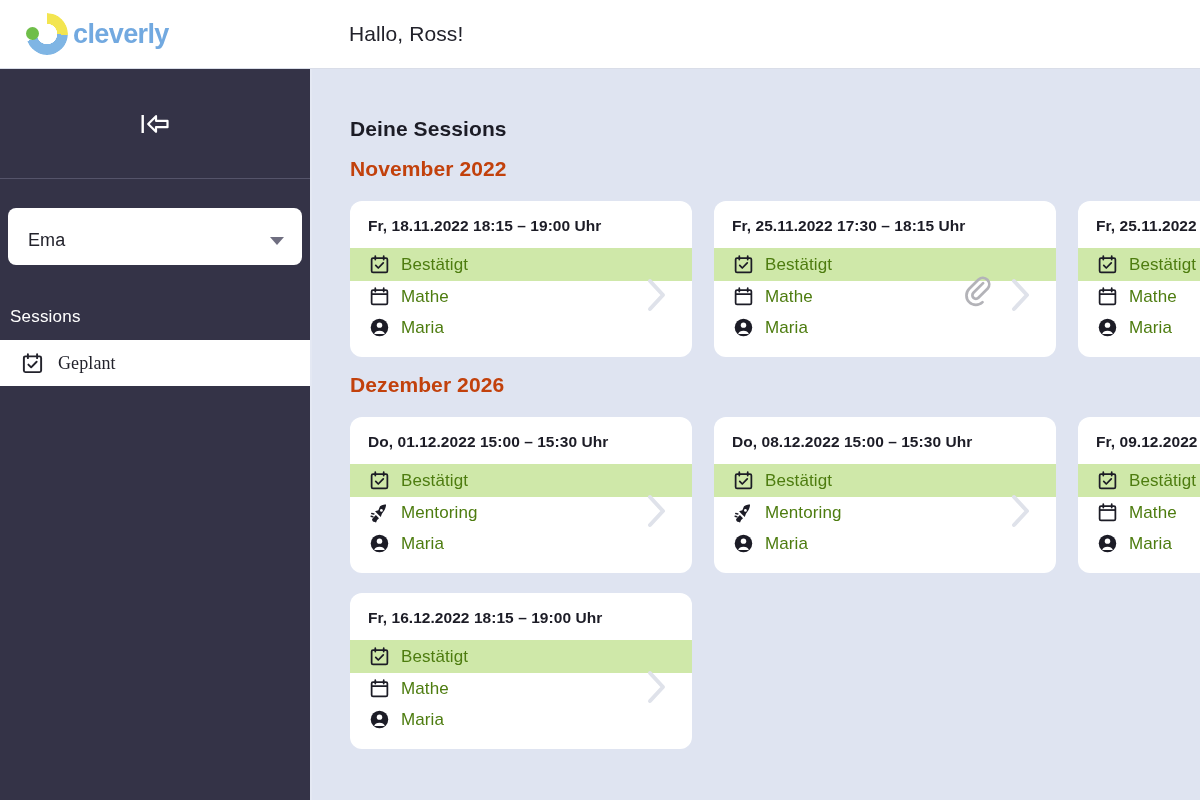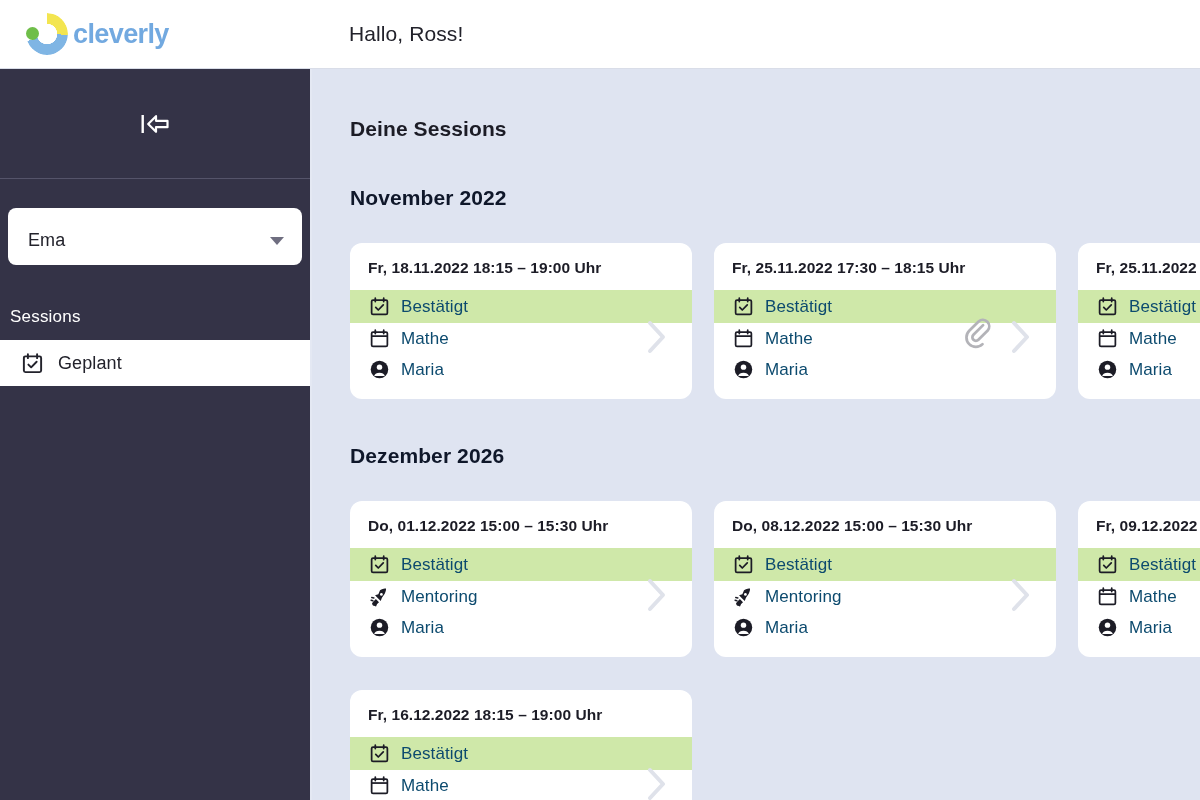--- a/index.html
+++ b/index.html
@@ -160,20 +160,21 @@
     cursor: pointer;
     border: none;
     background: transparent;
     width: 100%;
     text-align: left;
     font-family: inherit;
   }
   .nav-item.active {
     background: #ffffff;
     color: #22222b;
+    font-family: Liberation Serif, serif;
   }
   .nav-item .nav-icon {
     width: 24px; height: 24px;
     display: flex; align-items: center; justify-content: center;
     flex: 0 0 auto;
   }
 
   
   .main {
     position: absolute;
@@ -188,29 +189,29 @@
   .page-title {
     font-size: 21px;
     font-weight: 700;
     color: #1c1c26;
     letter-spacing: 0.1px;
   }
 
   .month-title {
     font-size: 21px;
     font-weight: 700;
-    color: #0f172a;
+    color: #c2410c;
     letter-spacing: 0.1px;
-    margin-top: 45px;
+    margin-top: 16px;
   }
 
   .card-row {
     display: flex;
     gap: 22px;
-    margin-top: 33px;
+    margin-top: 20px;
   }
 
   .session-card {
     position: relative;
     width: 342px;
     flex: 0 0 342px;
     background: #ffffff;
     border-radius: 12px;
     overflow: hidden;
     cursor: pointer;
@@ -224,21 +225,21 @@
     letter-spacing: 0.05px;
     padding: 16px 0 13px 18px;
   }
 
   .card-line {
     display: flex;
     align-items: center;
     gap: 11px;
     padding: 3px 0 3px 18px;
     font-size: 17px;
-    color: #0c4a6e;
+    color: #4d7c0f;
     letter-spacing: 0.1px;
     min-height: 31px;
   }
   .card-line.status {
     background: #cfe8a9;
     min-height: 33px;
   }
   .card-line .row-icon {
     width: 22px; height: 22px;
     display: flex; align-items: center; justify-content: center;

